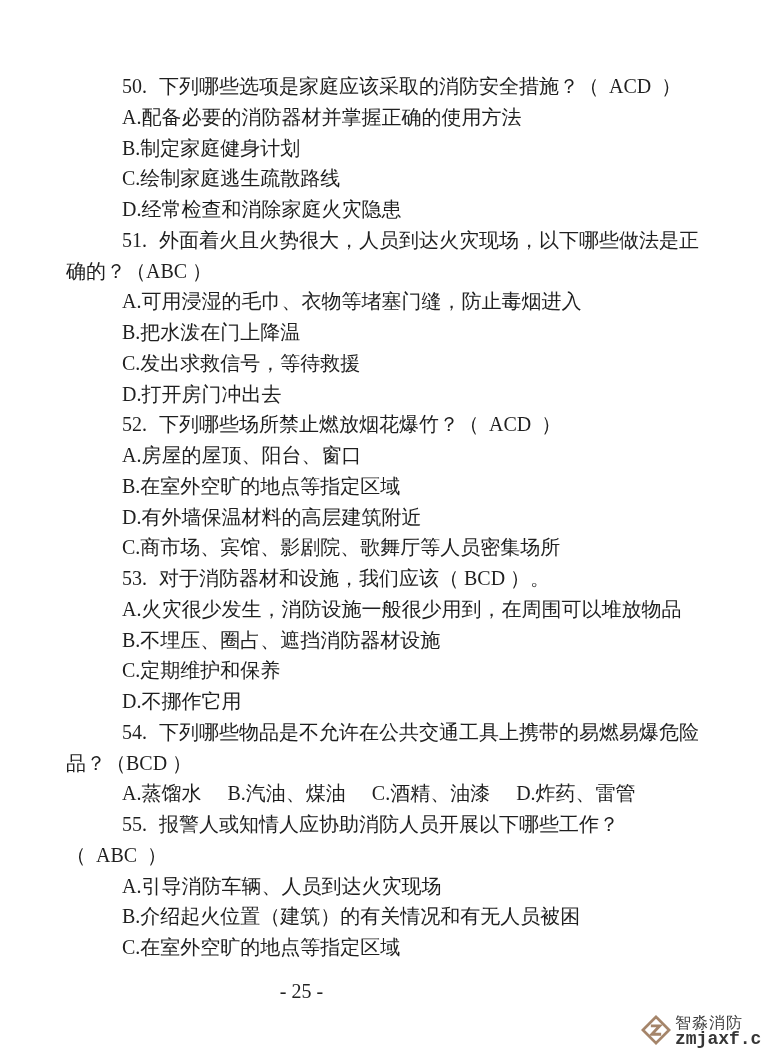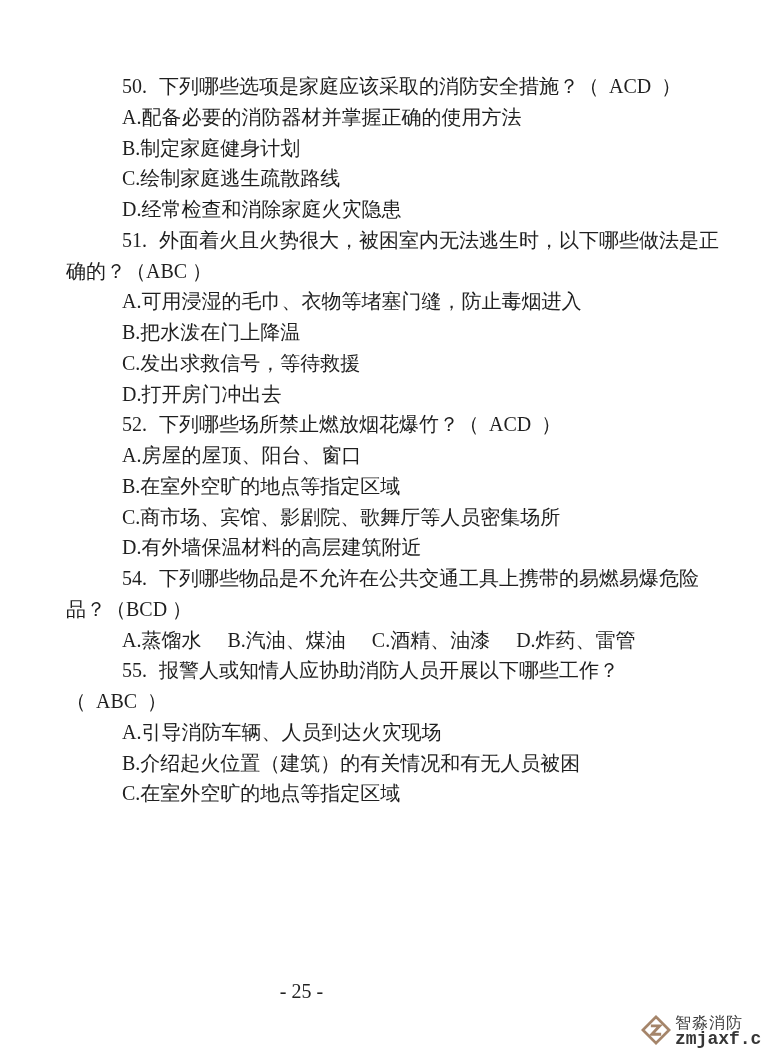--- a/index.html
+++ b/index.html
@@ -64,36 +64,43 @@
 
   <section>
       <div class="line indent"><span class="qnum">50.</span><span>下列哪些选项是家庭应该采取的消防安全措施？（  ACD  ）</span></div>
       <div class="line indent">A.配备必要的消防器材并掌握正确的使用方法</div>
       <div class="line indent">B.制定家庭健身计划</div>
       <div class="line indent">C.绘制家庭逃生疏散路线</div>
       <div class="line indent">D.经常检查和消除家庭火灾隐患</div>
     </section>
 
   <section>
-      <div class="line indent"><span class="qnum">51.</span><span>外面着火且火势很大，被困室内无法逃生时，以下哪些做法是正</span></div>
+      <div class="line indent"><span class="qnum">51.</span><span>外面着火且火势很大，人员到达火灾现场，以下哪些做法是正</span></div>
       <div class="line">确的？（ABC ）</div>
       <div class="line indent">A.可用浸湿的毛巾、衣物等堵塞门缝，防止毒烟进入</div>
       <div class="line indent">B.把水泼在门上降温</div>
       <div class="line indent">C.发出求救信号，等待救援</div>
       <div class="line indent">D.打开房门冲出去</div>
     </section>
 
   <section>
       <div class="line indent"><span class="qnum">52.</span><span>下列哪些场所禁止燃放烟花爆竹？（  ACD  ）</span></div>
       <div class="line indent">A.房屋的屋顶、阳台、窗口</div>
       <div class="line indent">B.在室外空旷的地点等指定区域</div>
+      <div class="line indent">D.有外墙保温材料的高层建筑附近</div>
       <div class="line indent">C.商市场、宾馆、影剧院、歌舞厅等人员密集场所</div>
-      <div class="line indent">D.有外墙保温材料的高层建筑附近</div>
     </section>
 
+  <section>
+      <div class="line indent"><span class="qnum">53.</span><span>对于消防器材和设施，我们应该（ BCD ）。</span></div>
+      <div class="line indent">A.火灾很少发生，消防设施一般很少用到，在周围可以堆放物品</div>
+      <div class="line indent">B.不埋压、圈占、遮挡消防器材设施</div>
+      <div class="line indent">C.定期维护和保养</div>
+      <div class="line indent">D.不挪作它用</div>
+    </section>
 
   <section>
       <div class="line indent"><span class="qnum">54.</span><span>下列哪些物品是不允许在公共交通工具上携带的易燃易爆危险</span></div>
       <div class="line">品？（BCD ）</div>
       <div class="line indent inline-opts"><span>A.蒸馏水</span><span>B.汽油、煤油</span><span>C.酒精、油漆</span><span>D.炸药、雷管</span></div>
     </section>
 
   <section>
       <div class="line indent"><span class="qnum">55.</span><span>报警人或知情人应协助消防人员开展以下哪些工作？</span></div>
       <div class="line">（  ABC  ）</div>

